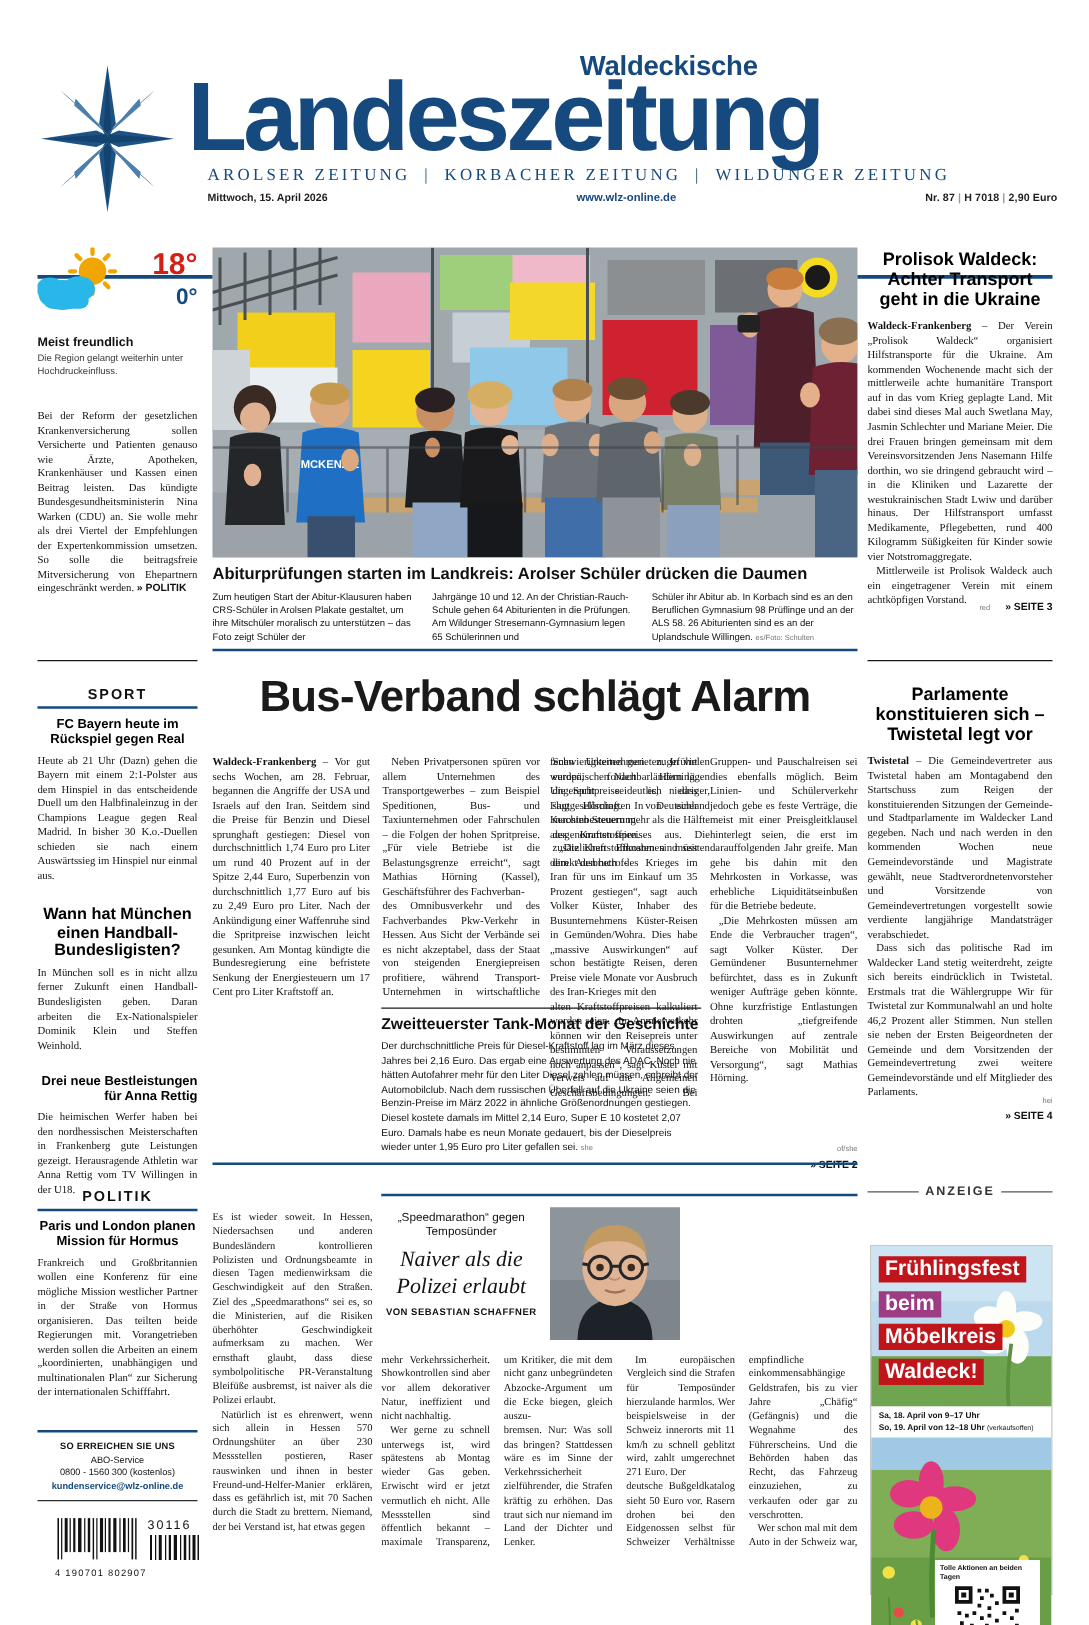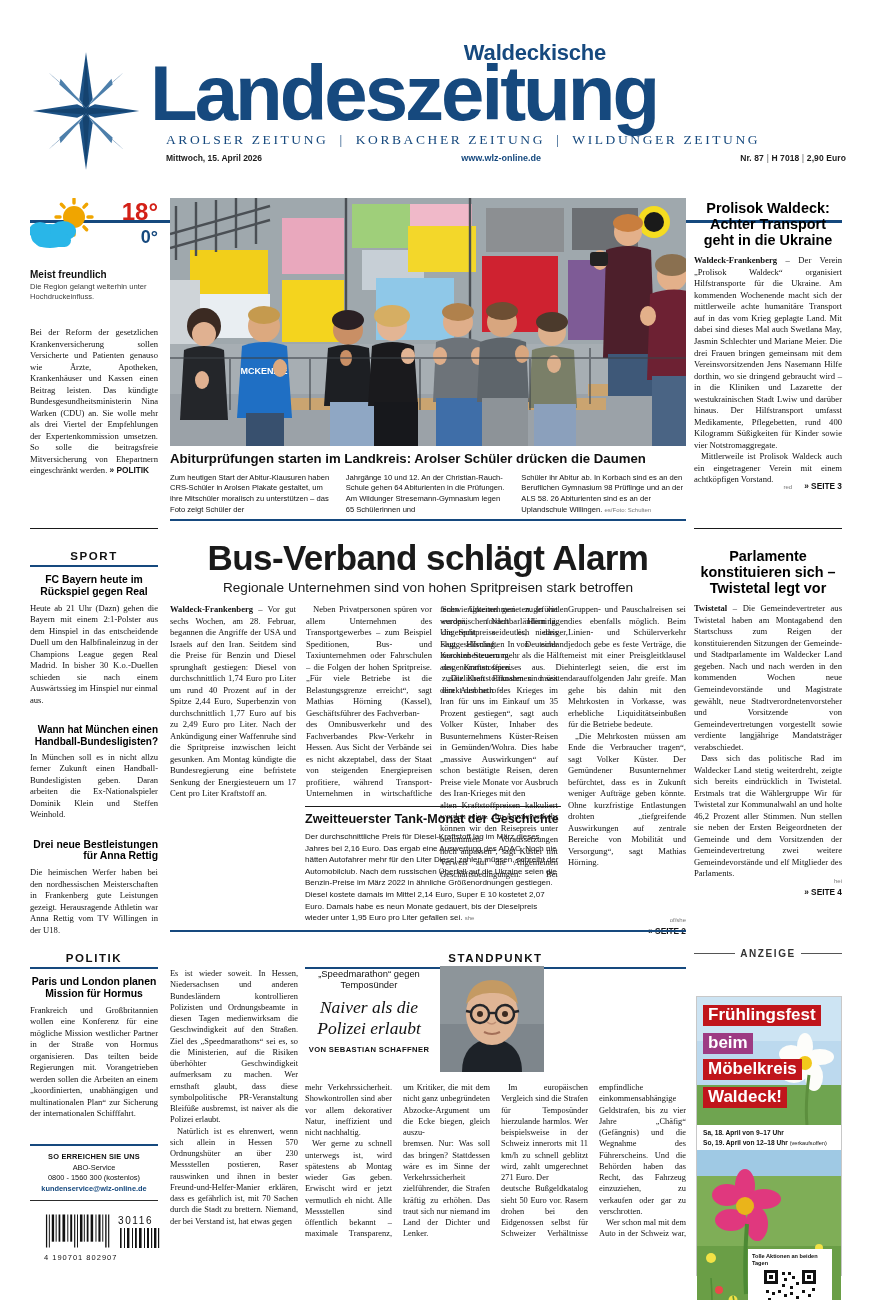--- a/index.html
+++ b/index.html
@@ -380,33 +380,32 @@
   <div class="blk" style="left:30px; top:550px; width:128px;">
     <div class="sec-label">SPORT</div>
     <div class="hr-blue2" style="margin-top:3px;"></div>
 
     <div style="margin-top:7px;">
       <div class="hd-sans-b" style="font-size:10.4px; text-align:center;">FC Bayern heute im Rückspiel gegen Real</div>
       <div class="body-serif" style="margin-top:5px;">Heute ab 21 Uhr (Dazn) gehen die Bayern mit einem 2:1-Polster aus dem Hinspiel in das entscheidende Duell um den Halbfinaleinzug in der Champions League gegen Real Madrid. In bisher 30 K.o.-Duellen schieden sie nach einem Auswärtssieg im Hinspiel nur einmal aus.</div>
     </div>
 
     <div style="margin-top:18px;">
-      <div class="hd-sans-b" style="font-size:10px; text-align:right;">Wann hat München einen Handball-Bundesligisten?</div>
+      <div class="hd-sans-b" style="font-size:13px; text-align:center;">Wann hat München einen Handball-Bundesligisten?</div>
       <div class="body-serif" style="margin-top:5px;">In München soll es in nicht allzu ferner Zukunft einen Handball-Bundesligisten geben. Daran arbeiten die Ex-Nationalspieler Dominik Klein und Steffen Weinhold.</div>
     </div>
 
     <div style="margin-top:18px;">
       <div class="hd-sans-b" style="font-size:10.4px; text-align:right;">Drei neue Bestleistungen für Anna Rettig</div>
       <div class="body-serif" style="margin-top:5px;">Die heimischen Werfer haben bei den nordhessischen Meisterschaften in Frankenberg gute Leistungen gezeigt. Herausragende Athletin war Anna Rettig vom TV Willingen in der U18.</div>
     </div>
   </div>
 
   <div class="blk" style="left:170px; top:540px; width:516px;">
     <div class="lead-title">Bus-Verband schlägt Alarm</div>
-    <div class="lead-sub">Regionale Unternehmen sind von hohen Spritpreisen stark betroffen</div>
   </div>
 
   <div class="blk" style="left:170px; top:604px; width:262px; height:198px;">
     <div class="twocol body-serif ind" style="height:198px;">
       <p class="noind"><b>Waldeck-Frankenberg</b>
         <span>– Vor gut sechs Wochen, am 28. Februar, begannen die Angriffe der USA und Israels auf den Iran. Seitdem sind die Preise für Benzin und Diesel sprunghaft gestiegen: Diesel von durchschnittlich 1,74 Euro pro Liter um rund 40 Prozent auf in der Spitze 2,44 Euro, Superbenzin von durchschnittlich 1,77 Euro auf bis zu 2,49 Euro pro Liter. Nach der Ankündigung einer Waffenruhe sind die Spritpreise inzwischen leicht gesunken. Am Montag kündigte die Bundesregierung eine befristete Senkung der Energiesteuern um 17 Cent pro Liter Kraftstoff an.</span></p>
       <p>Neben Privatpersonen spüren vor allem Unternehmen des Transportgewerbes – zum Beispiel Speditionen, Bus- und Taxiunternehmen oder Fahrschulen – die Folgen der hohen Spritpreise. „Für viele Betriebe ist die Belastungsgrenze erreicht“, sagt Mathias Hörning (Kassel), Geschäftsführer des Fachverban-</p>
       <p class="noind">des Omnibusverkehr und des Fachverbandes Pkw-Verkehr in Hessen. Aus Sicht der Verbände sei es nicht akzeptabel, dass der Staat von steigenden Energiepreisen profitiere, während Transport-Unternehmen in wirtschaftliche Schwierigkeiten gerieten. In vielen europäischen Nachbarländern lägen die Spritpreise deutlich niedriger, sagt Hörning. In Deutschland machten Steuern mehr als die Hälfte des Kraftstoffpreises aus. Die zusätzlichen Einnahmen müssten direkt den betrof-</p>
     </div>
   </div>
@@ -506,21 +505,20 @@
               <rect x="36" y="0" width="2.4" height="20"></rect>
             <rect x="40" y="0" width="1.2" height="20"></rect>
           </g>
         </svg>
       </div>
     </div>
     <div class="bc-digits" style="margin-top:1px;">4  190701  802907</div>
   </div>
 
   <div class="blk" style="left:305px; top:952px; width:381px;">
-    <div class="sec-label">STANDPUNKT</div>
     <div class="hr-blue2" style="margin-top:3px;"></div>
   </div>
 
   <div class="blk" style="left:305px; top:968px; width:128px;">
     <div class="sp-kicker">„Speedmarathon“ gegen Temposünder</div>
     <div class="sp-title" style="margin-top:6px;">Naiver als die Polizei erlaubt</div>
     <div class="sp-author" style="margin-top:7px;">VON SEBASTIAN SCHAFFNER</div>
   </div>
 
   <div class="sp-portrait" style="left:440px; top:966px; width:104px; height:106px; position:absolute;">

